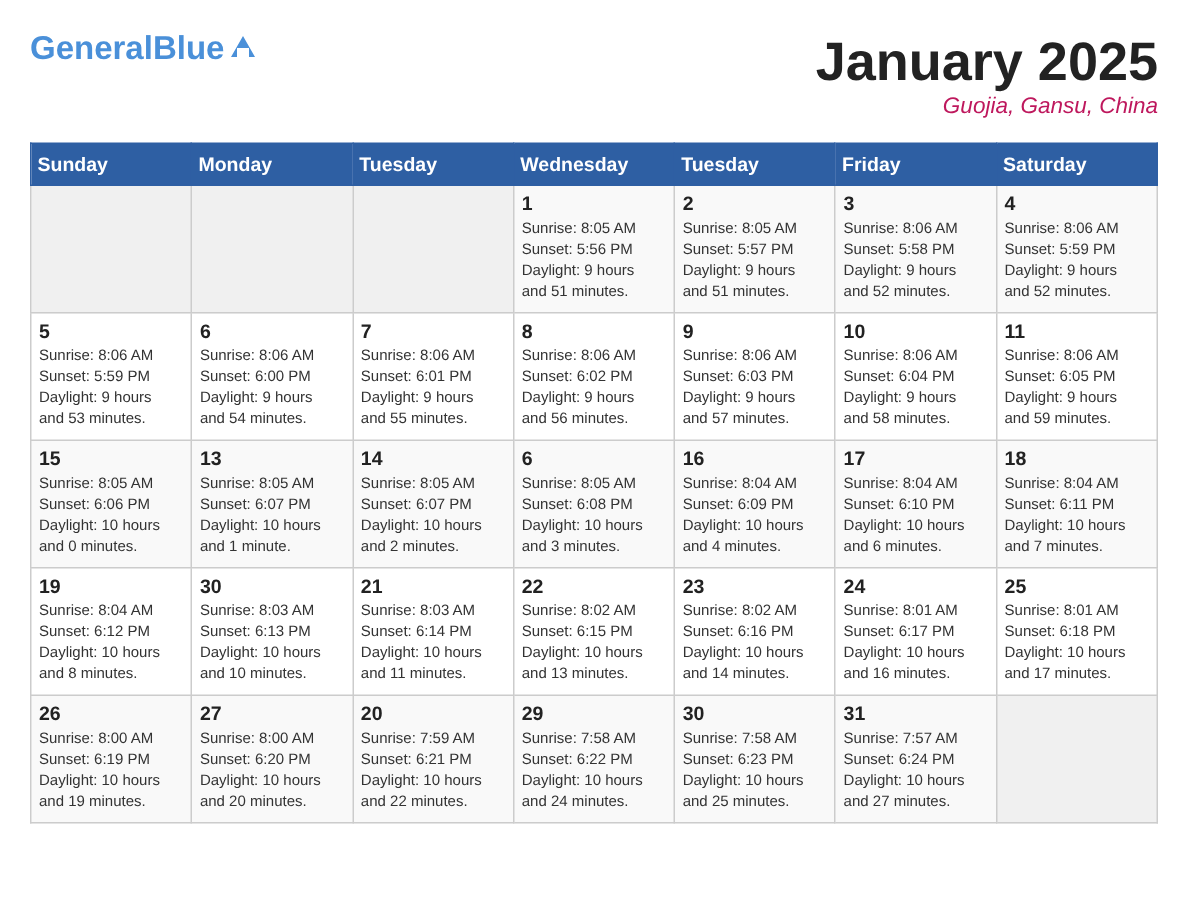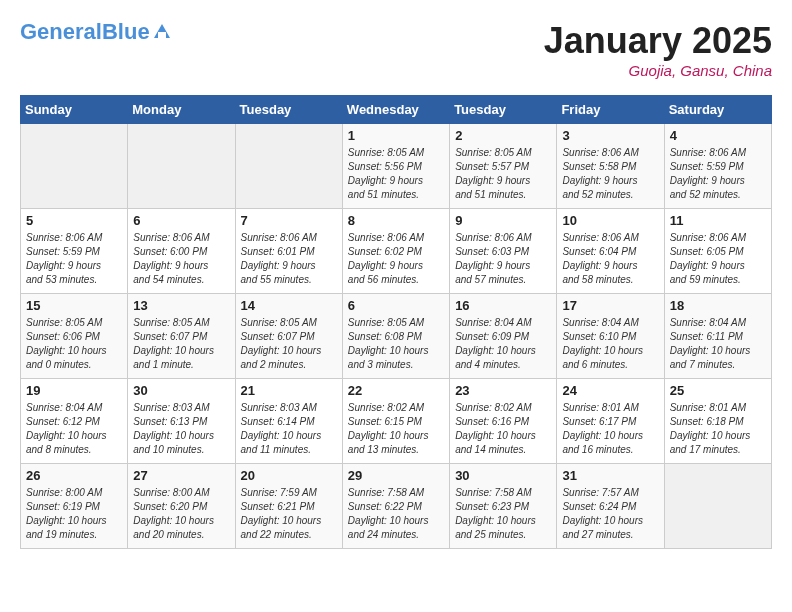--- a/index.html
+++ b/index.html
@@ -72,21 +72,20 @@
     .day-num {
       font-size: 13px;
       font-weight: bold;
       margin-bottom: 3px;
       color: #222;
     }
     .day-info {
       font-size: 10px;
       color: #333;
       line-height: 1.4;
-      font-style: italic;
     }
     .empty-cell {
       background: #f0f0f0 !important;
     }
   </style>
 </head>
 <body>
 
 <div class="header">
   <div class="logo">

